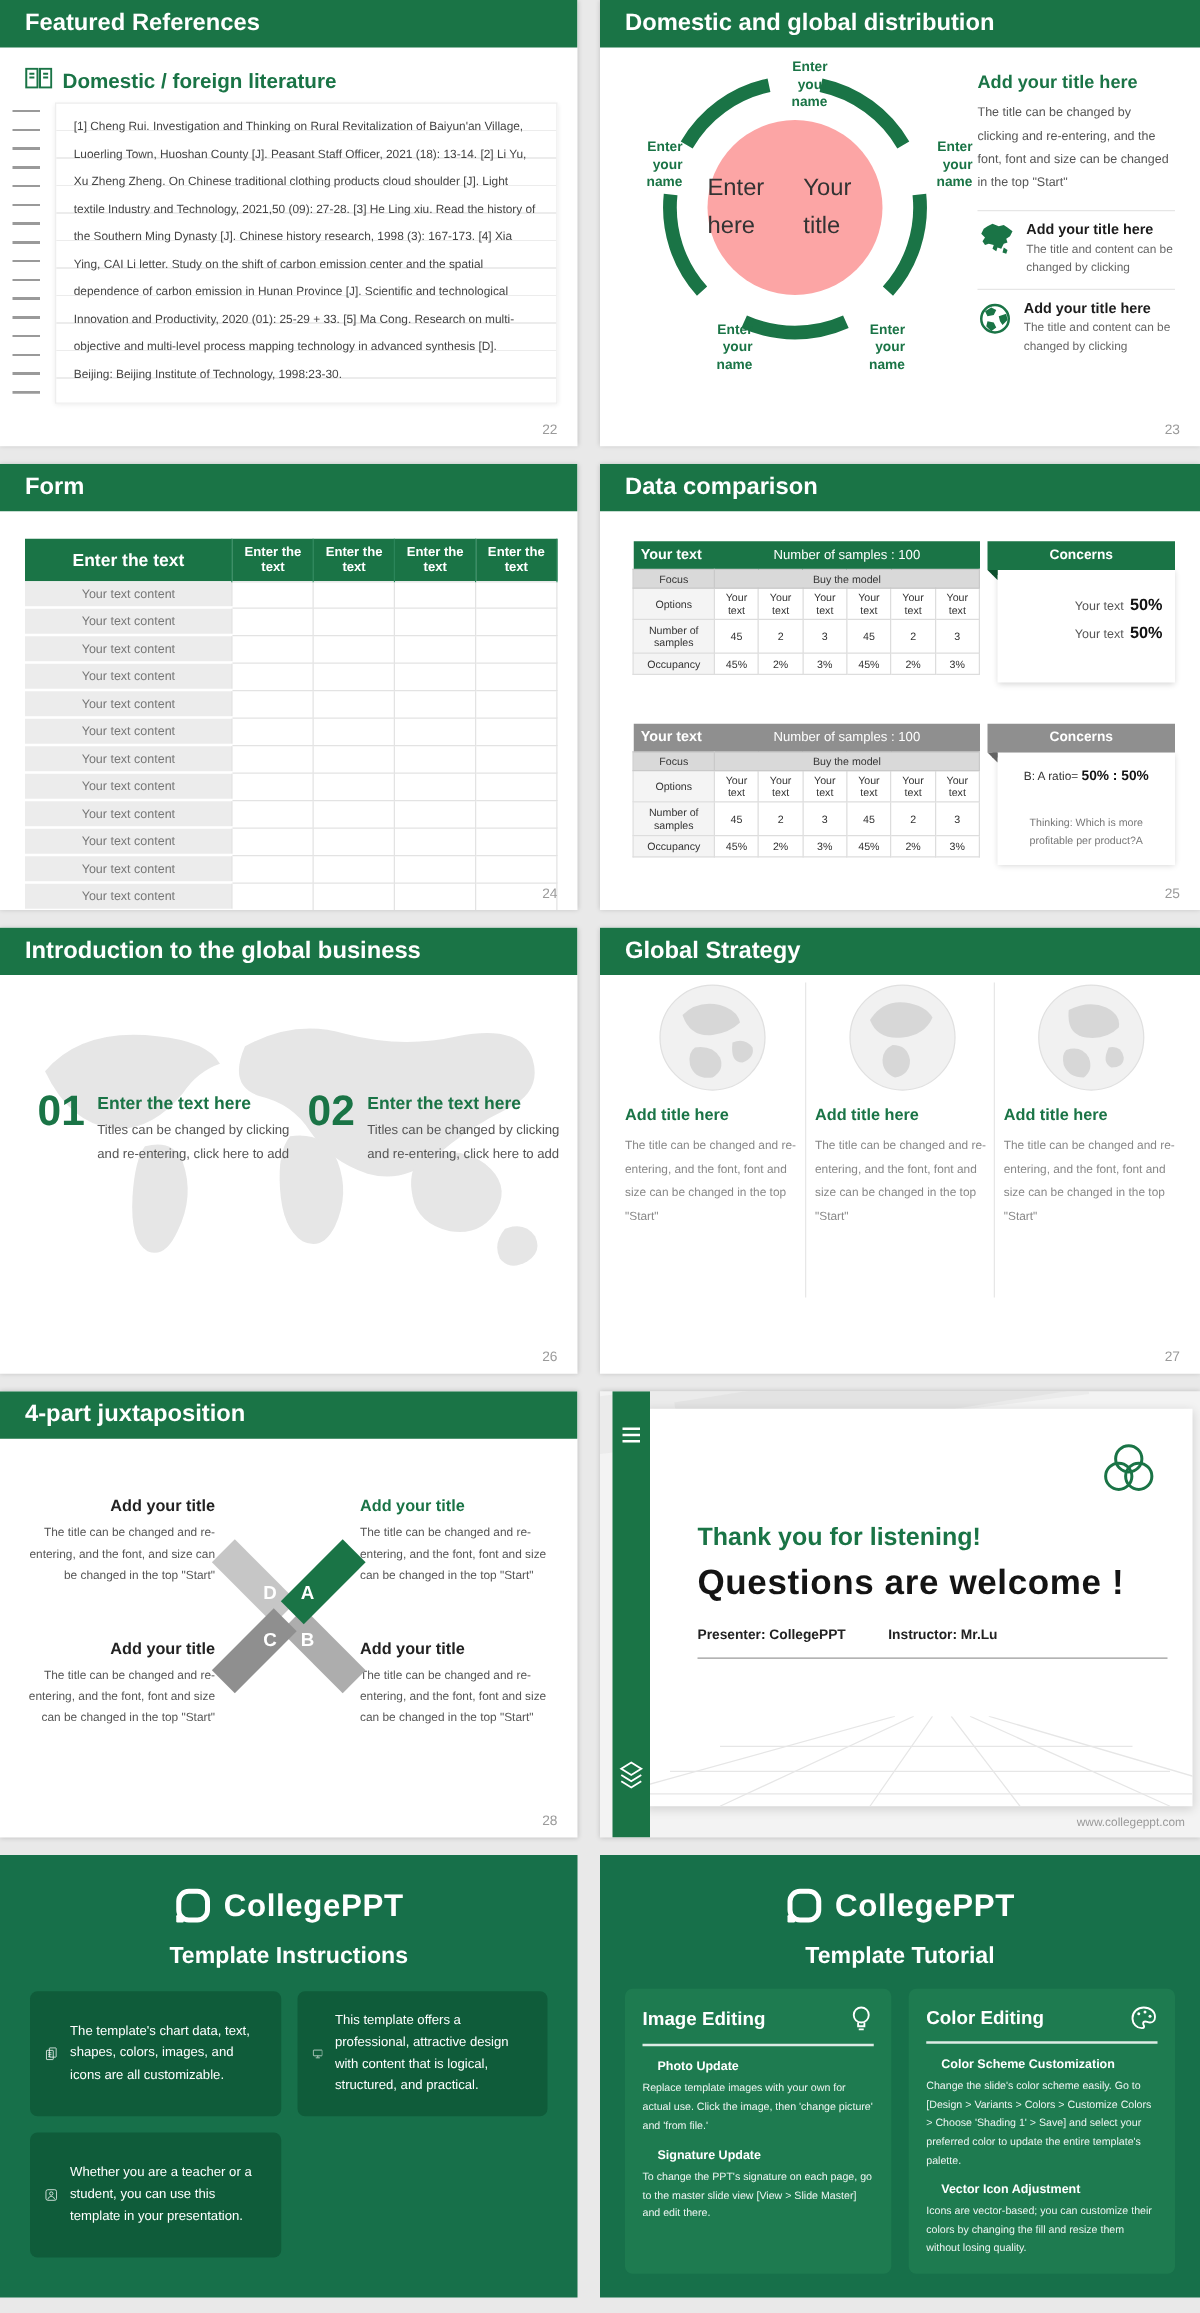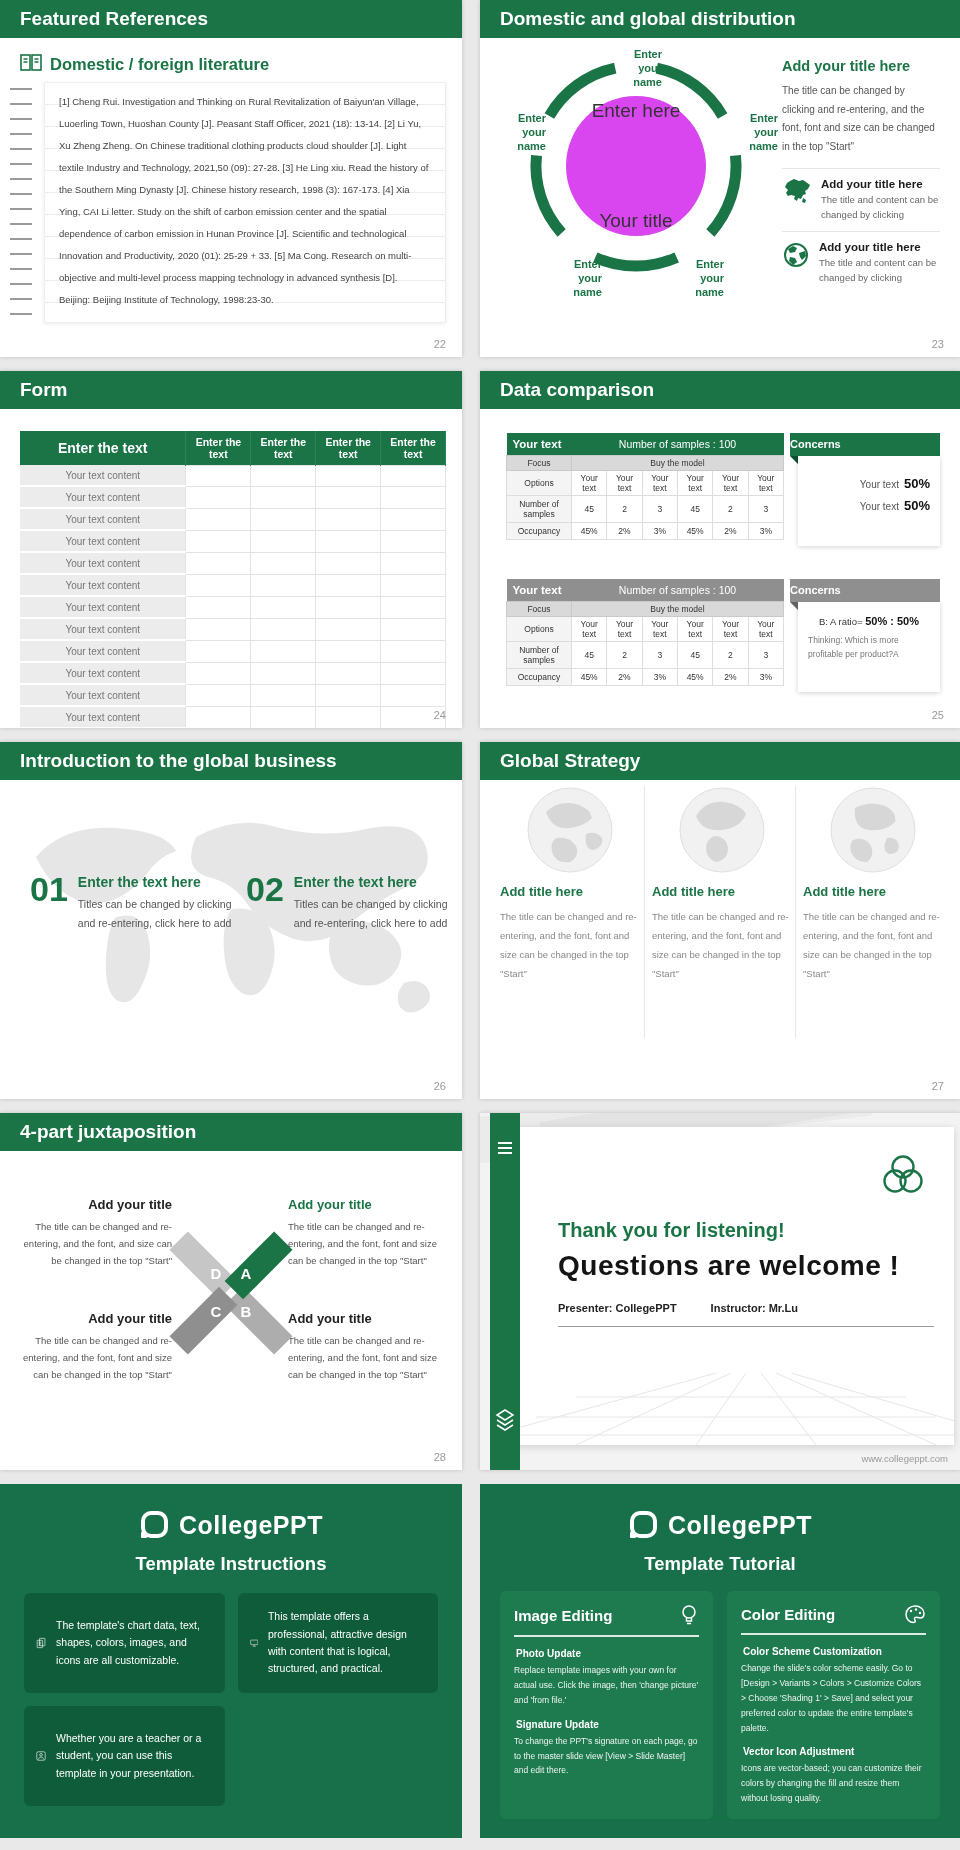--- a/index.html
+++ b/index.html
@@ -15,22 +15,22 @@
             color:#1a7446;font-weight:bold;font-size:16.5px}
   .spiral{position:absolute;left:10px;top:88px;bottom:42px;width:22px;
           background:repeating-linear-gradient(to bottom,#9a9a9a 0 2px,transparent 2px 15px)}
   .ref-box{position:absolute;left:44px;top:82px;right:16px;bottom:34px;border:1px solid #eee;
            box-shadow:0 1px 4px rgba(0,0,0,.08);padding:8px 14px 0 14px;font-size:9.5px;color:#444;
            line-height:22px;background-image:repeating-linear-gradient(to bottom,transparent 0 21px,#ececec 21px 22px)}
 
   
   .circle-wrap{position:absolute;left:36px;top:46px;width:240px;height:262px}
   .center-blob{position:absolute;left:50px;top:50px;width:140px;height:140px;border-radius:50%;
-               background:#d946ef;display:flex;flex-direction:column;align-items:center;
-               justify-content:space-between;font-size:19px;color:#333;line-height:1.6}
+               background:#fca5a5;display:flex;flex-direction:row;align-items:center;
+               justify-content:flex-start;font-size:19px;color:#333;line-height:1.6}
   .ringsvg{position:absolute;left:0;top:0}
   .node{position:absolute;color:#1a7446;font-weight:bold;font-size:11px;line-height:1.25;
         text-align:right;width:52px}
   .n-top{left:94px;top:2px}.n-left{left:-22px;top:66px}.n-right{left:210px;top:66px}
   .n-bl{left:34px;top:212px}.n-br{left:156px;top:212px}
   .s23-right{position:absolute;left:302px;top:58px;width:158px}
   .s23-right h3{margin:0 0 8px 0;font-size:14.5px;color:#1a7446}
   .s23-right .para{font-size:10px;color:#555;line-height:1.85}
   .s23-item{display:flex;gap:9px;padding:9px 0;border-top:1px solid #e6e6e6;align-items:flex-start}
   .s23-item .tt{font-size:11.5px;font-weight:bold;color:#1c1c1c;margin-bottom:3px}
@@ -49,29 +49,29 @@
   
   .dc-table{position:absolute;border-collapse:collapse;font-size:8.5px;color:#333;background:#fff}
   .dc-table td{border:1px solid #ddd;text-align:center;padding:2px 1px}
   .dc-table .hl{background:#1a7446;color:#fff;font-weight:bold;font-size:11.5px;text-align:left;
                 padding:5px 6px;border:none}
   .dc-table .hr2{background:#1a7446;color:#fff;font-size:10.5px;border:none}
   .gray .hl,.gray .hr2{background:#8f8f8f}
   .dc-table .sub{background:#d9d9d9;border-color:#c9c9c9}
   .dc-table .rl{background:#f4f4f4;width:60px;padding:3px 2px}
   .concern{position:absolute;left:318px;width:142px}
-  .c-head{height:23px;color:#fff;font-weight:bold;font-size:11px;line-height:23px;
+  .c-head{height:23px;color:#fff;font-weight:bold;text-align:center;font-size:11px;line-height:23px;
           background:#1a7446;position:relative;margin-left:-8px}
   .c-head:after{content:'';position:absolute;left:0;top:100%;border:4px solid transparent;
                 border-top-color:#0c4f2d;border-right-color:#0c4f2d}
   .c-head.grayh{background:#8f8f8f}.c-head.grayh:after{border-top-color:#636363;border-right-color:#636363}
   .c-body{background:#fff;box-shadow:0 1px 5px rgba(0,0,0,.18);padding:13px 10px;min-height:64px}
   .c-line{text-align:right;font-size:10px;color:#555;margin:7px 0}
   .c-line b{font-size:13px;color:#111;margin-left:5px}
-  .c-note{font-size:8.5px;color:#777;line-height:1.6;text-align:left;margin-top:7px}
+  .c-note{font-size:8.5px;color:#777;line-height:1.6;text-align:center;margin-top:25px}
   .c-ratio{text-align:center;font-size:9.5px;color:#333}
   .c-ratio b{font-size:11px;color:#111}
 
   
   .worldmap{position:absolute;left:6px;top:55px;opacity:.85}
   .s26-item{position:absolute;top:130px;display:flex;gap:10px;width:204px}
   .s26-item .num{font-size:34px;font-weight:bold;color:#1a7446;line-height:1}
   .s26-item .tt{font-size:14px;font-weight:bold;color:#1a7446;margin:2px 0 5px}
   .s26-item .dd{font-size:10.5px;color:#555;line-height:1.85}
 
@@ -115,21 +115,21 @@
   .brandrow{display:flex;align-items:center;justify-content:center;gap:10px;padding-top:26px}
   .brandname{color:#fff;font-weight:bold;font-size:25px;letter-spacing:.5px}
   .panel-title{text-align:center;color:#fff;font-weight:bold;font-size:18.5px;margin-top:13px}
   .instr-grid{display:grid;grid-template-columns:1fr 1fr;gap:13px;padding:18px 24px 0}
   .instr-item{background:#0f5c3a;border-radius:6px;padding:12px;display:flex;gap:10px;
               color:#fff;font-size:10.5px;line-height:1.65;min-height:76px;align-items:center}
   .tut-grid{display:grid;grid-template-columns:1fr 1fr;gap:14px;padding:16px 20px 0}
   .tut-card{background:#1e7b50;border-radius:6px;padding:13px 14px;color:#fff;min-height:200px}
   .tut-head{display:flex;justify-content:space-between;align-items:center;font-weight:bold;
             font-size:15px;border-bottom:2px solid rgba(255,255,255,.85);padding-bottom:9px}
-  .tut-h{font-size:10px;font-weight:bold;margin:11px 2px 4px}
+  .tut-h{font-size:10px;font-weight:bold;margin:11px 12px 4px}
   .tut-p{font-size:8.5px;line-height:1.75;color:rgba(255,255,255,.92);margin:0}
 </style>
 </head>
 <body>
 
 <div class="card" style="left:0;top:0;width:462px;height:357px">
   <div class="shead">Featured References</div>
   <div class="lit-head">
     <span>
       <svg width="22" height="17" viewBox="0 0 22 17">

